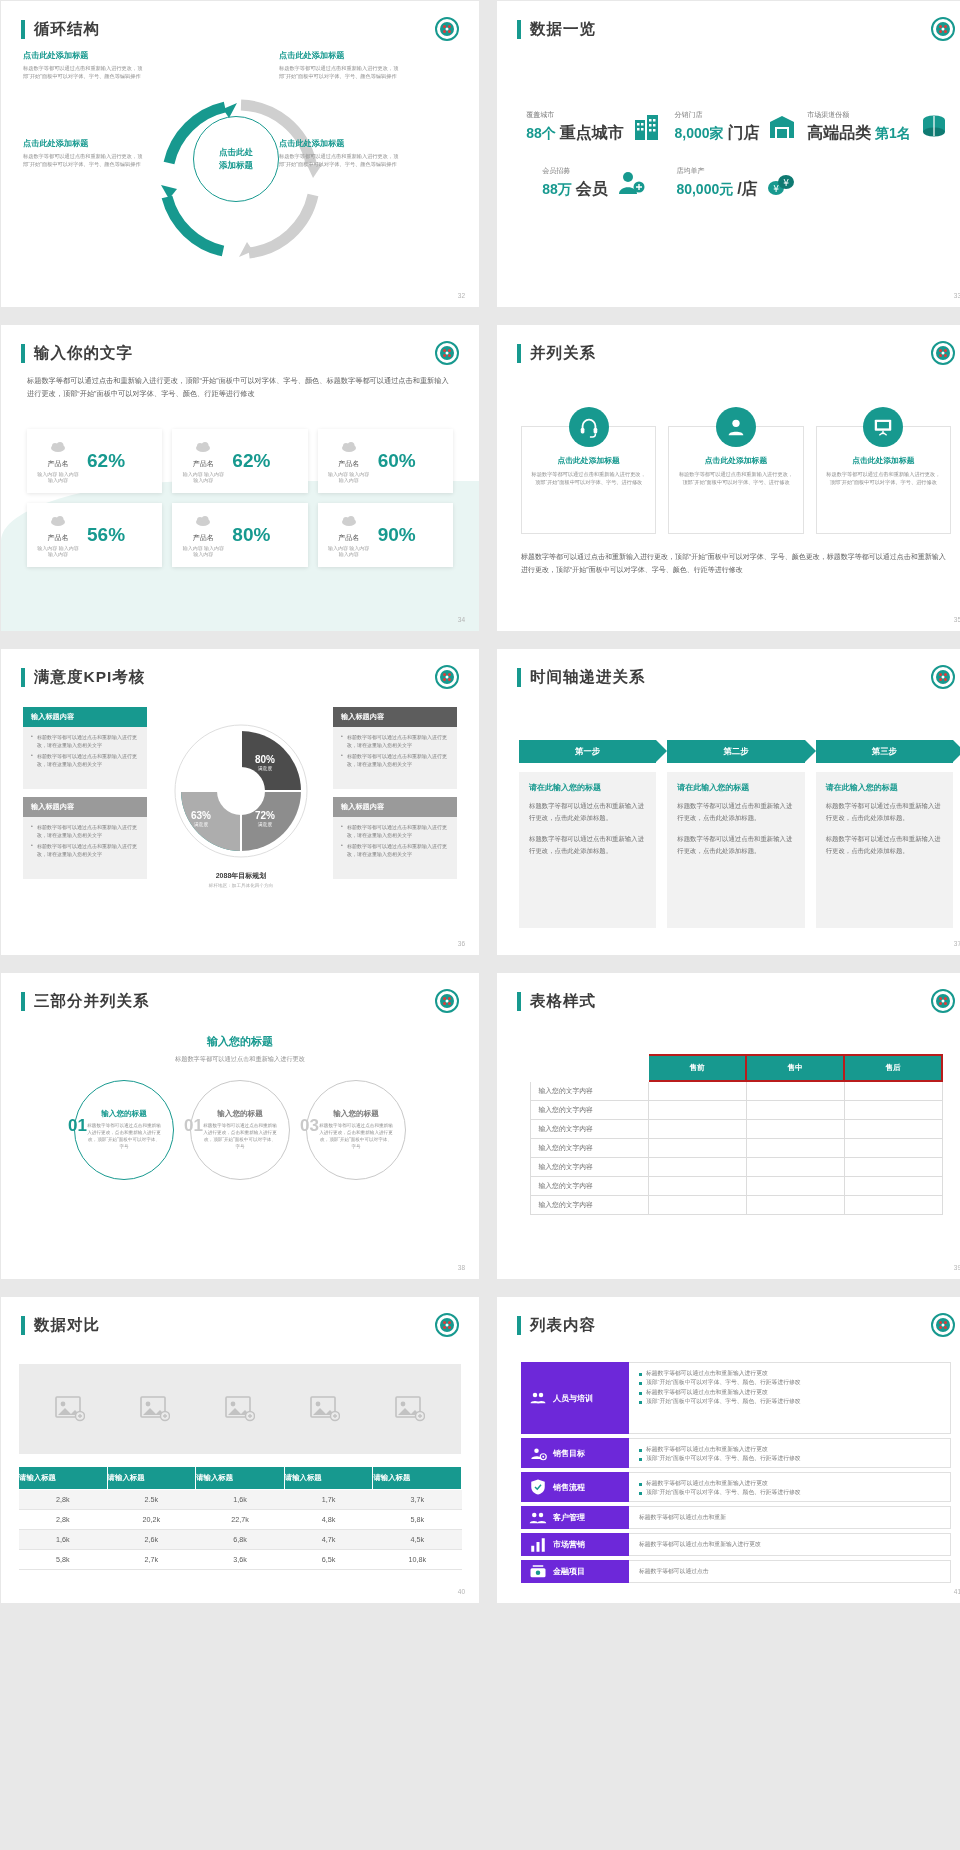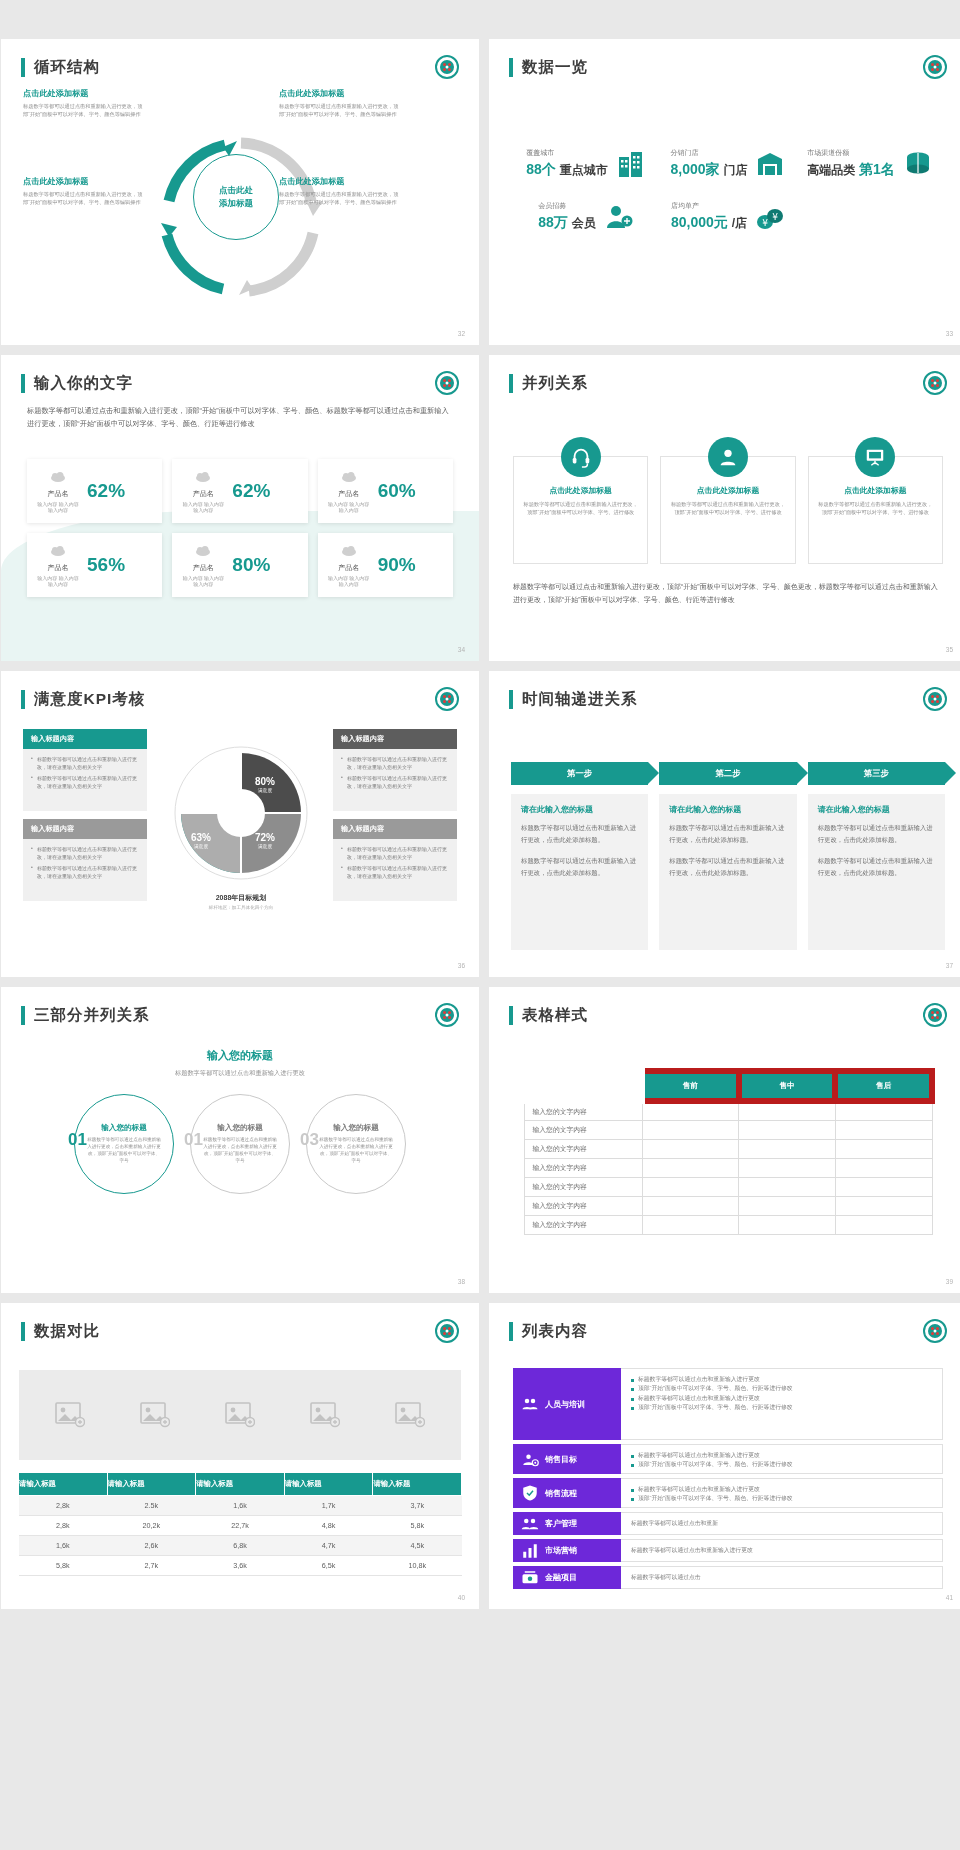--- a/index.html
+++ b/index.html
@@ -7,22 +7,21 @@
   body {
     width: 960px;
     background: #e8e8e8;
     font-family: "Liberation Sans", "DejaVu Sans", sans-serif;
     color: #3b3b3b;
   }
   .deck {
     width: 857px;
     display: grid;
     grid-template-columns: 480px 480px;
-    gap: 8px;
-    margin-top: 38px;
+    gap: 16px;
   }
   .slide {
     width: 480px;
     height: 308px;
     background: #ffffff;
     position: relative;
     padding: 0;
     border: 1px solid #e8e8e8;
     overflow: hidden;
   }
@@ -75,21 +74,21 @@
     color:#17998f; font-size:8.5px; font-weight:bold; line-height:1.5;
     text-align:center;
   }
 
   
   .data-grid { display:grid; grid-template-columns: repeat(3, 1fr); row-gap: 22px; padding: 28px 26px 0 26px; }
   .data-cell { display:flex; align-items:center; justify-content:center; gap:8px;}
   .data-txt { text-align:left; }
   .data-cap { font-size:7px; color:#7b7b7b; margin-bottom:3px; }
   .data-val { font-size:14px; font-weight:bold; color:#17998f; white-space:nowrap;}
-  .data-val .unit { font-size:12px; color:#3d3d3d; font-weight:bold;}
+  .data-val .unit { font-size:16px; color:#3d3d3d; font-weight:bold;}
 
   
   .s34-desc { font-size:7.2px; line-height:1.85; color:#5e5e5e; padding: 10px 26px 0 26px; }
   .wave { position:absolute; left:0; bottom:0; width:480px; height:150px; background:#e9f5f3;
           border-top-left-radius: 200px 60px; }
   .pct-grid { position:relative; display:grid; grid-template-columns: repeat(3,1fr); gap:10px; padding: 14px 26px 0 26px;}
   .pct-card { background:#fff; box-shadow:0 1px 4px rgba(0,0,0,0.10); padding:10px 8px; display:flex; align-items:center; gap:6px;}
   .pct-left { text-align:center; width:46px;}
   .pct-name { font-size:7px; color:#4a4a4a; margin:2px 0 2px 0;}
   .pct-sub { font-size:5px; color:#9a9a9a;}
@@ -131,21 +130,21 @@
   .circ-row { display:flex; justify-content:center; gap:16px; margin-top:16px;}
   .circ { width:100px; height:100px; border-radius:50%; border:1.5px solid #c9c9c9;
           display:flex; flex-direction:column; align-items:center; justify-content:center; text-align:center; padding:0 12px;}
   .circ.active { border-color:#17998f;}
   .circ-h { font-size:7.6px; font-weight:bold; color:#7d7d7d; margin-bottom:4px;}
   .circ.active .circ-h { color:#17998f;}
   .circ-num { position:absolute; font-size:17px; font-weight:bold; color:#c9c9c9;}
 
   
   table.tbl { width:414px; margin:20px auto 0 auto; border-collapse:collapse; }
-  table.tbl th { background:#17998f; color:#fff; font-size:7.6px; font-weight:bold; padding:7px 4px; border:6px solid #b91c1c;}
+  table.tbl th { background:#17998f; color:#fff; font-size:7.6px; font-weight:bold; padding:7px 4px; border:2px solid #b91c1c;}
   table.tbl td { border:1px solid #dcdcdc; height:19px; font-size:6.8px; color:#6d6d6d; padding:0 8px;}
   table.tbl td.firstcol { color:#6d6d6d; }
 
   
   .img-row { display:grid; grid-template-columns: repeat(5,1fr); gap:2px; background:#ebebeb; padding:14px 10px; margin:16px 18px 0 18px;}
   .img-ph { background:#ebebeb; height:62px; display:flex; align-items:center; justify-content:center;}
   table.cmp { width:444px; margin:12px auto 0 auto; border-collapse:collapse;}
   table.cmp th { background:#17998f; color:#fff; font-size:7.4px; font-weight:bold; padding:6px 0; text-align:left; border:1px solid #fff;}
   table.cmp td { text-align:center; font-size:7.2px; color:#5e5e5e; padding:5px 0; border-bottom:1px solid #e4e4e4;}
   table.cmp tr:nth-child(odd) td { background:#f4f4f4;}

